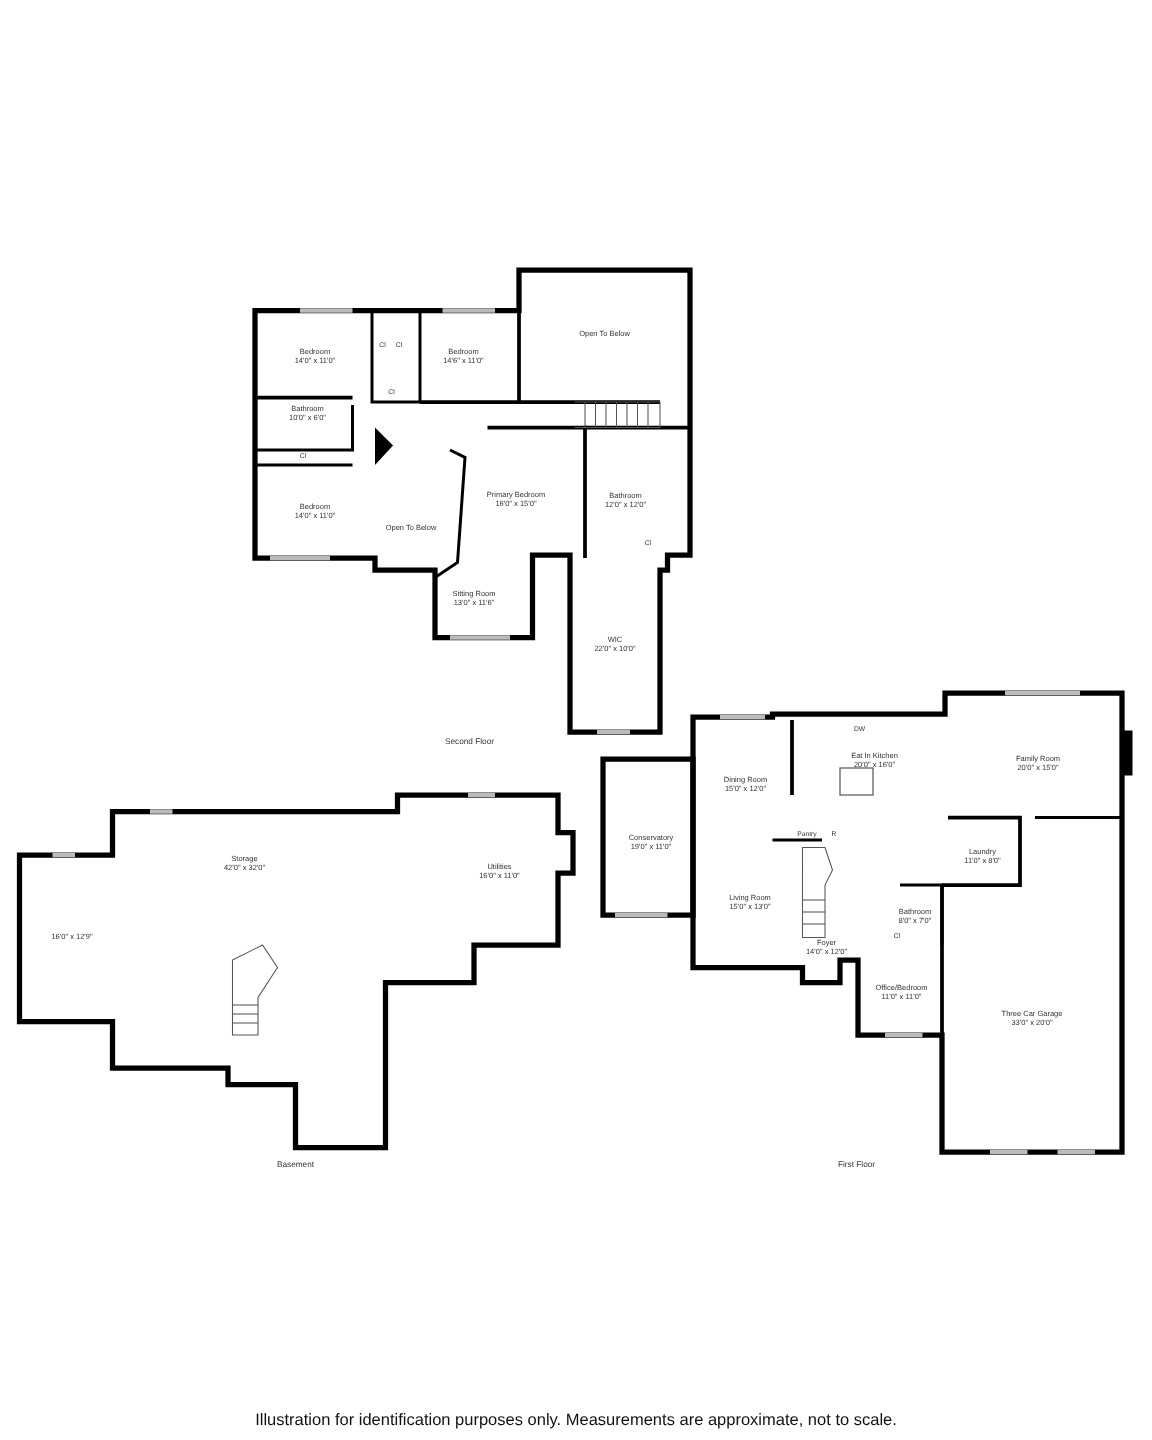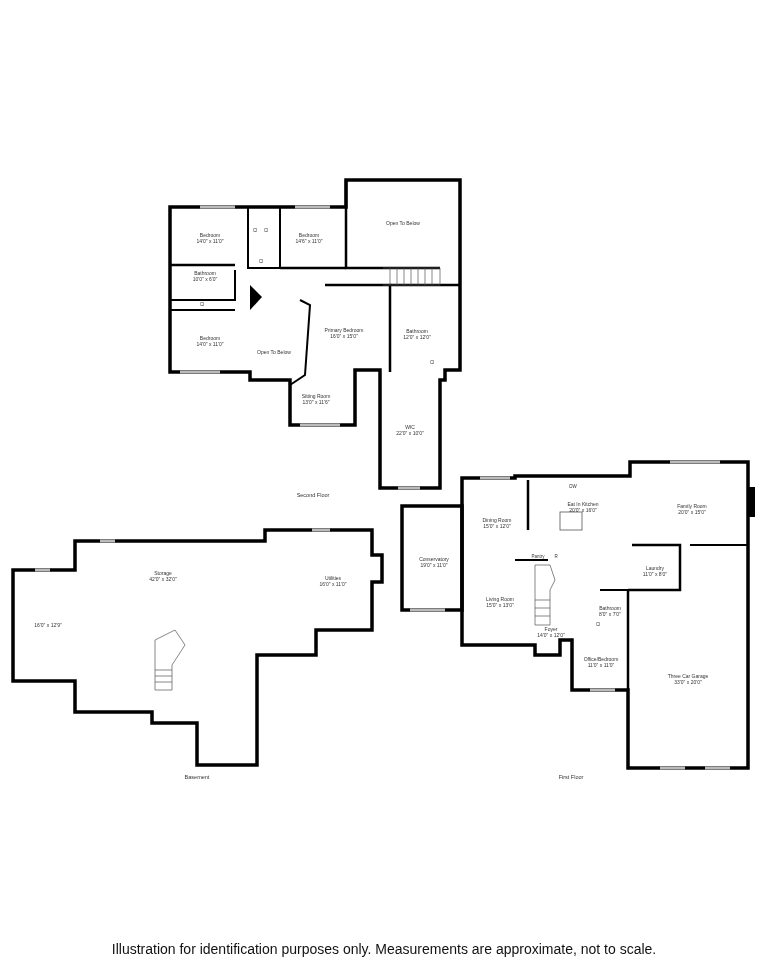--- a/index.html
+++ b/index.html
@@ -5,21 +5,21 @@
   html, body { margin:0; padding:0; background:#ffffff; }
   body { width:768px; height:960px; position:relative; overflow:hidden;
          font-family:"Liberation Sans", sans-serif; color:#222; }
   #plan { position:absolute; left:0; top:0; width:768px; height:960px; }
   .lbl { position:absolute; font-size:5px; line-height:6px; text-align:center;
          transform:translateX(-50%); white-space:nowrap; color:#333; }
   .lbl .dim { display:block; }
   .floor-lbl { position:absolute; font-size:5.5px; transform:translateX(-50%);
                white-space:nowrap; color:#333; }
   .disclaimer { position:absolute; left:0; width:768px; top:941px; text-align:center;
-                font-size:14px; color:#111; }
+                font-size:11px; color:#111; }
   .cl { position:absolute; font-size:4.5px; transform:translate(-50%,-50%); color:#333; }
 </style>
 </head>
 <body>
 
 <svg id="plan" viewBox="0 0 768 960" xmlns="http://www.w3.org/2000/svg">
   <g fill="none" stroke="#000" stroke-width="3.5" stroke-linejoin="miter">
 
     <g>
       <path d="M346,180 L460,180 L460,370 L445,370 L445,380 L440,380 L440,488 L380,488 L380,370 L355,370 L355,425 L290,425 L290,380 L250,380 L250,372 L170,372 L170,207 L346,207 Z"></path>

